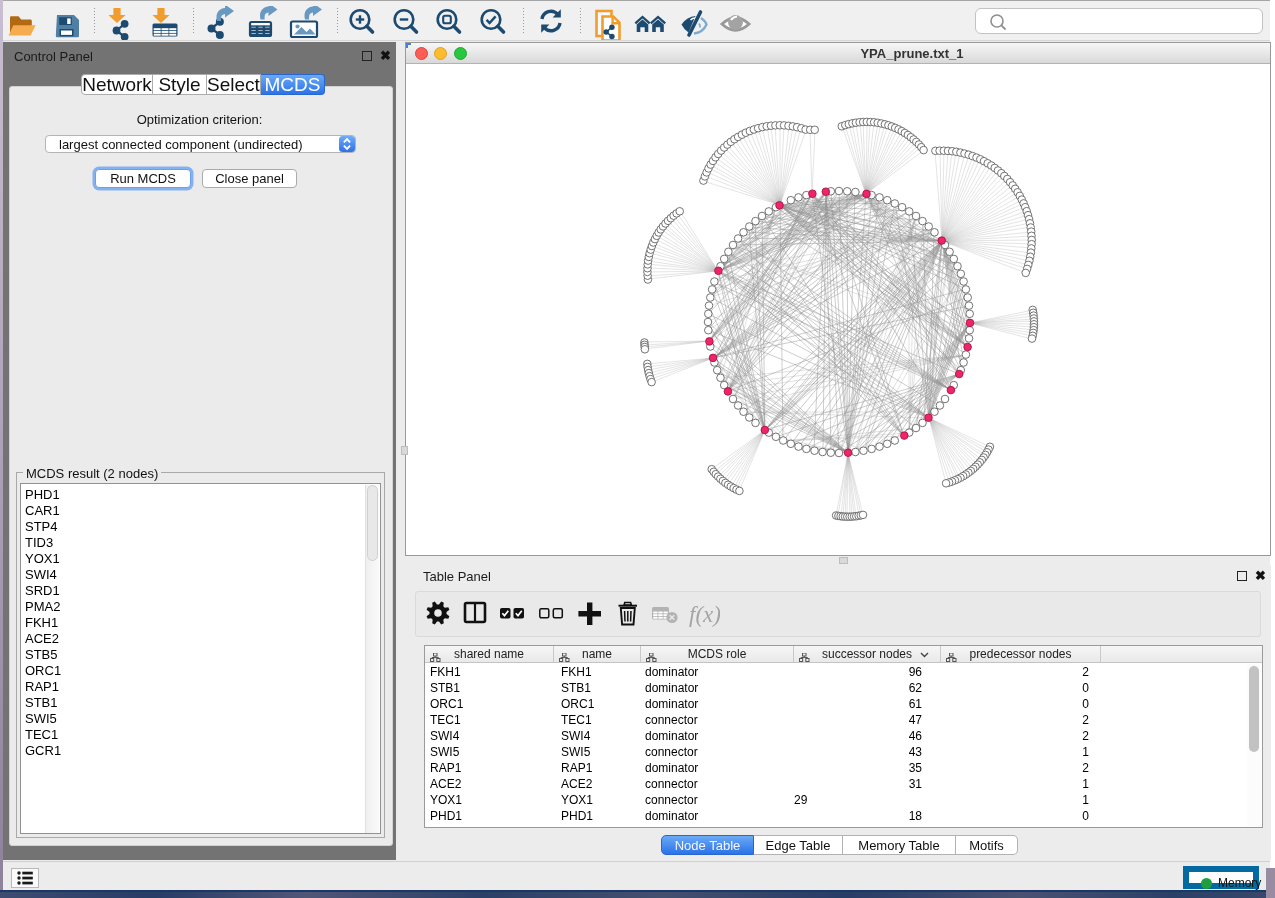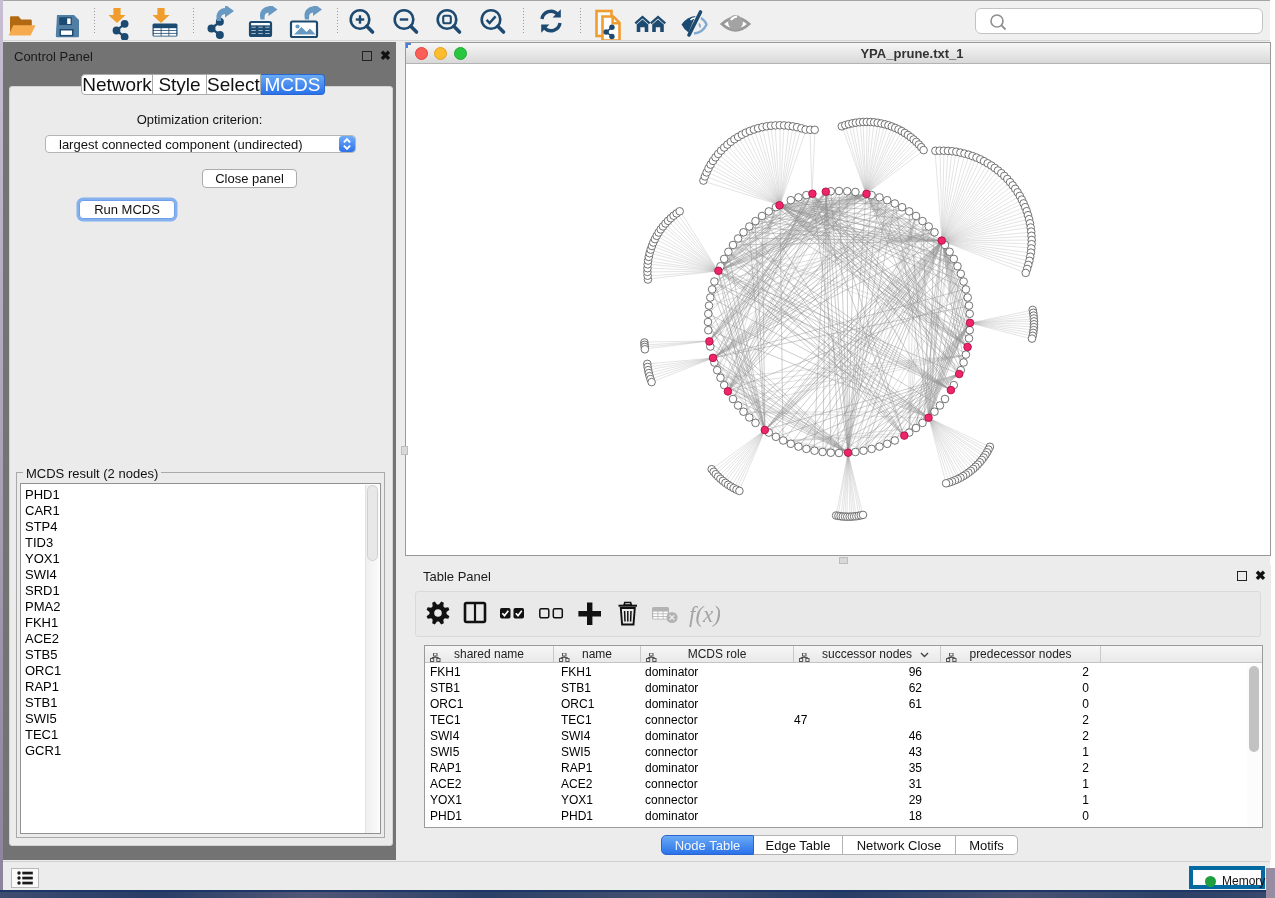--- a/index.html
+++ b/index.html
@@ -37,21 +37,21 @@
 #cp-pane { position:absolute; left:6px; top:44px; width:384px; height:760px;
   background:#ebebeb; border:1px solid #d2d2d2; border-radius:3px; }
 #optlabel { position:absolute; left:0; top:70px; width:100%; text-align:center; font-size:13px; color:#111; }
 #combo { position:absolute; left:42px; top:93px; width:311px; height:18px; background:#fff;
   border:1px solid #b5b5b5; border-radius:4px; font-size:13px; color:#111; }
 #combo span { position:absolute; left:13px; top:1px; }
 #combo .spin { position:absolute; right:0px; top:0px; width:16px; height:16px; border-radius:3.5px;
   background:linear-gradient(#6facf8,#2e71e9); }
 .btn { position:absolute; height:19px; background:#fff; border:1px solid #ababab; border-radius:4px;
   font-size:13px; color:#111; text-align:center; line-height:17px; }
-#runbtn { left:76px; top:127px; width:96px; box-shadow:0 0 0 2.5px #85b2ef; border-color:#6f9fe8;margin-top:31px; }
+#runbtn { left:92px; top:127px; width:96px; box-shadow:0 0 0 2.5px #85b2ef; border-color:#6f9fe8; }
 #closebtn { left:199px; top:127px; width:95px; }
 #fieldset { position:absolute; left:13px; top:430px; width:369px; height:366px;
   border:1px solid #a9a9a9; }
 #fieldset legend { position:absolute; left:6px; top:-7px; background:#ebebeb; padding:0 3px;
   font-size:13px; color:#111; }
 #listbox { position:absolute; left:3px; top:10px; width:361px; height:351px; background:#fff;
   border:1px solid #919191; }
 #listbox .items { position:absolute; left:4px; top:3px; font-size:13px; line-height:16px; color:#000; }
 #listbox .sb { position:absolute; right:1px; top:1px; width:14px; height:348px;
   background:linear-gradient(90deg,#efefef,#fafafa); border-left:1px solid #e2e2e2; }
@@ -91,22 +91,22 @@
 .btab { height:20px; background:#fff; border:1px solid #b2b2b2; border-left:none;
   font-size:13px; display:flex; align-items:center; justify-content:center; color:#111; }
 .btab.first { border-left:1px solid #b2b2b2; border-radius:5px 0 0 5px; }
 .btab.last { border-radius:0 5px 5px 0; }
 .btab.sel { background:linear-gradient(#6aaaf5,#2a72ea); color:#f4f6fb; border-color:#2a66d0; }
 
 #statusbar { left:0; top:861px; width:1267px; height:29px; background:#ececec;
   border-top:1px solid #d0d0d0; }
 #listbtn { position:absolute; left:8px; top:6px; width:28px; height:20px; background:#fafafa;
   border:1px solid #b9b9b9; }
-#membtn { position:absolute; right:5px; top:4px; width:76px; height:23px; background:#fdfdfd;
-  border:4px solid #0369a1; font-size:12px; color:#111; }
+#membtn { position:absolute; right:11px; top:4px; width:76px; height:23px; background:#fdfdfd;
+  border:6px solid #0369a1; font-size:12px; color:#111; }
 #membtn .dot { position:absolute; left:12px; top:5.5px; width:11px; height:11px;
   border-radius:50%; background:#1e9e3e; }
 #membtn .lbl { position:absolute; left:29px; top:4px; }
 </style>
 </head>
 <body>
 <div class="abs" id="desk-under"></div>
 <div class="abs" id="app">
   <div class="abs" id="toolbar">
     <div class="tbi" style="left:1px;"><svg width="34" height="34" viewBox="0 0 34 34">
@@ -693,21 +693,21 @@
           <div style="left:5px;">ORC1</div>
           <div style="left:136px;">ORC1</div>
           <div style="left:220px;">dominator</div>
           <div style="left:369px;width:128px;text-align:right;">61</div>
           <div style="left:516px;width:148px;text-align:right;">0</div>
         </div>
 <div class="trow" style="top:66px;">
           <div style="left:5px;">TEC1</div>
           <div style="left:136px;">TEC1</div>
           <div style="left:220px;">connector</div>
-          <div style="left:369px;width:128px;">47</div>
+          <div style="left:369px;width:128px;text-align:right;">47</div>
           <div style="left:516px;width:148px;text-align:right;">2</div>
         </div>
 <div class="trow" style="top:82px;">
           <div style="left:5px;">SWI4</div>
           <div style="left:136px;">SWI4</div>
           <div style="left:220px;">dominator</div>
           <div style="left:369px;width:128px;text-align:right;">46</div>
           <div style="left:516px;width:148px;text-align:right;">2</div>
         </div>
 <div class="trow" style="top:98px;">
@@ -728,38 +728,38 @@
           <div style="left:5px;">ACE2</div>
           <div style="left:136px;">ACE2</div>
           <div style="left:220px;">connector</div>
           <div style="left:369px;width:128px;text-align:right;">31</div>
           <div style="left:516px;width:148px;text-align:right;">1</div>
         </div>
 <div class="trow" style="top:146px;">
           <div style="left:5px;">YOX1</div>
           <div style="left:136px;">YOX1</div>
           <div style="left:220px;">connector</div>
-          <div style="left:369px;width:128px;text-align:right;">29</div>
+          <div style="left:369px;width:128px;text-align:left;">29</div>
           <div style="left:516px;width:148px;text-align:right;">1</div>
         </div>
 <div class="trow" style="top:162px;">
           <div style="left:5px;">PHD1</div>
           <div style="left:136px;">PHD1</div>
           <div style="left:220px;">dominator</div>
           <div style="left:369px;width:128px;text-align:right;">18</div>
           <div style="left:516px;width:148px;text-align:right;">0</div>
         </div>
       <div class="sb">
           <div class="thumb"></div>
         </div>
     </div>
     <div class="btabs" style="left:256px;">
       <div class="btab first sel" style="width:93px;">Node Table</div>
       <div class="btab" style="width:89px;">Edge Table</div>
-      <div class="btab" style="width:113px;">Network Close</div>
+      <div class="btab" style="width:113px;">Memory Table</div>
       <div class="btab last" style="width:62px;">Motifs</div>
     </div>
   </div>
   <div class="abs" id="statusbar">
     <div id="listbtn"><svg width="26" height="18" viewBox="0 0 26 18">
           <g fill="#1a1a1a">
             <circle cx="7" cy="4" r="1.7"></circle>
             <circle cx="7" cy="9" r="1.7"></circle>
             <circle cx="7" cy="14" r="1.7"></circle>
             <rect x="10.3" y="2.7" width="10.5" height="2.7"></rect>

